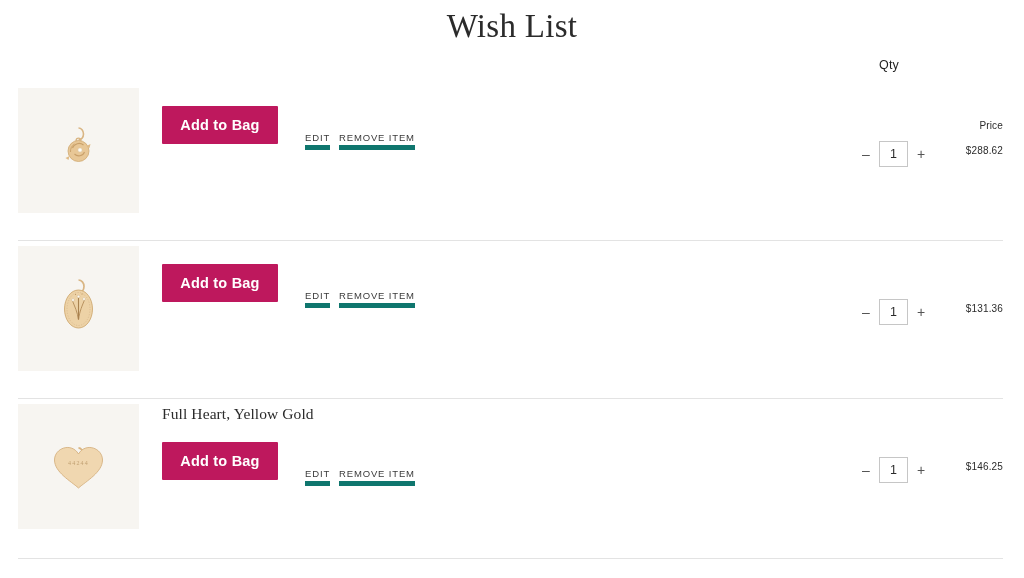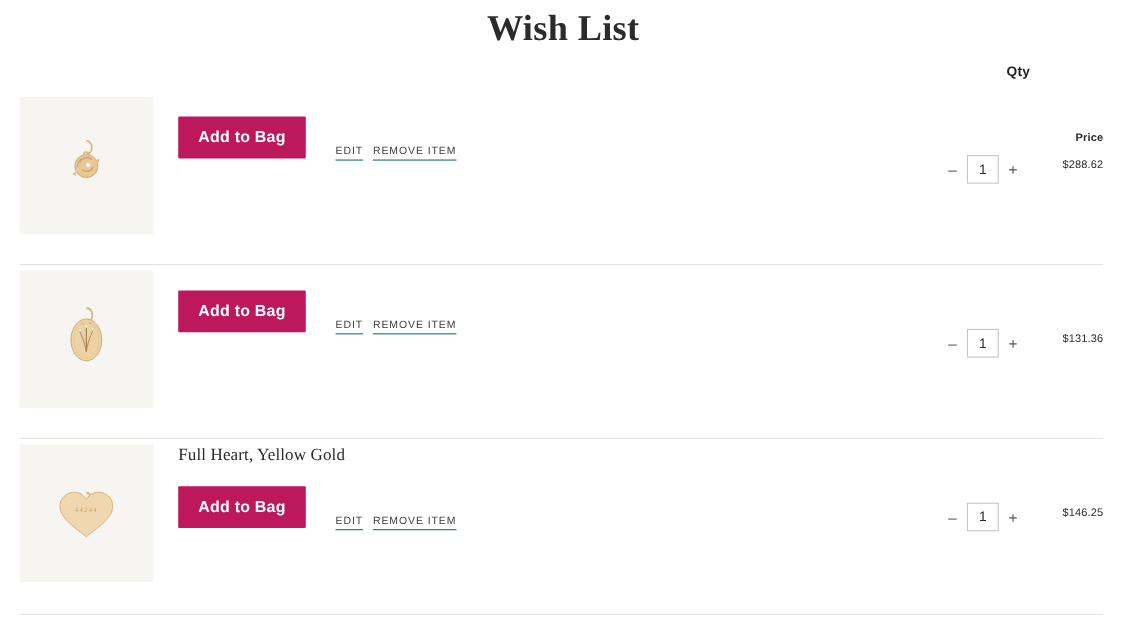--- a/index.html
+++ b/index.html
@@ -26,40 +26,39 @@
 
   
   .page-title {
     position: absolute;
     top: 8px;
     left: 0;
     width: 1024px;
     text-align: center;
     font-family: "Liberation Serif", serif;
     font-size: 33px;
-    font-weight: 700;
+    font-weight: 400;
     letter-spacing: 0.3px;
     color: #2b2b2b;
   }
 
   
   .col-headers {
     position: absolute;
     top: 58px;
     left: 0;
     width: 1024px;
     height: 18px;
   }
   .col-head {
     position: absolute;
     font-size: 12.5px;
-    font-weight: bold;
+    font-weight: normal;
     letter-spacing: 0.2px;
     color: #1f1f1f;
-    margin-left: 36px;
   }
   .col-head.qty   { left: 879px; }
   .col-head.price { right: 21px; }
 
   
   .wishlist {
     position: absolute;
     top: 83px;
     left: 0;
     width: 1024px;
@@ -130,21 +129,21 @@
   }
 
   .link-edit, .link-remove {
     position: absolute;
     top: 26px;
     font-size: 9.5px;
     letter-spacing: 0.85px;
     color: #3a3a3a;
     text-transform: uppercase;
     text-decoration: none;
-    border-bottom: 1px solid #0f766e;
+    border-bottom: 5px solid #0f766e;
     padding-bottom: 2px;
     cursor: pointer;
     line-height: 11px;
   }
   .link-edit   { left: 143px; }
   .link-remove { left: 177px; }
 
   
   .qty-block {
     position: absolute;

